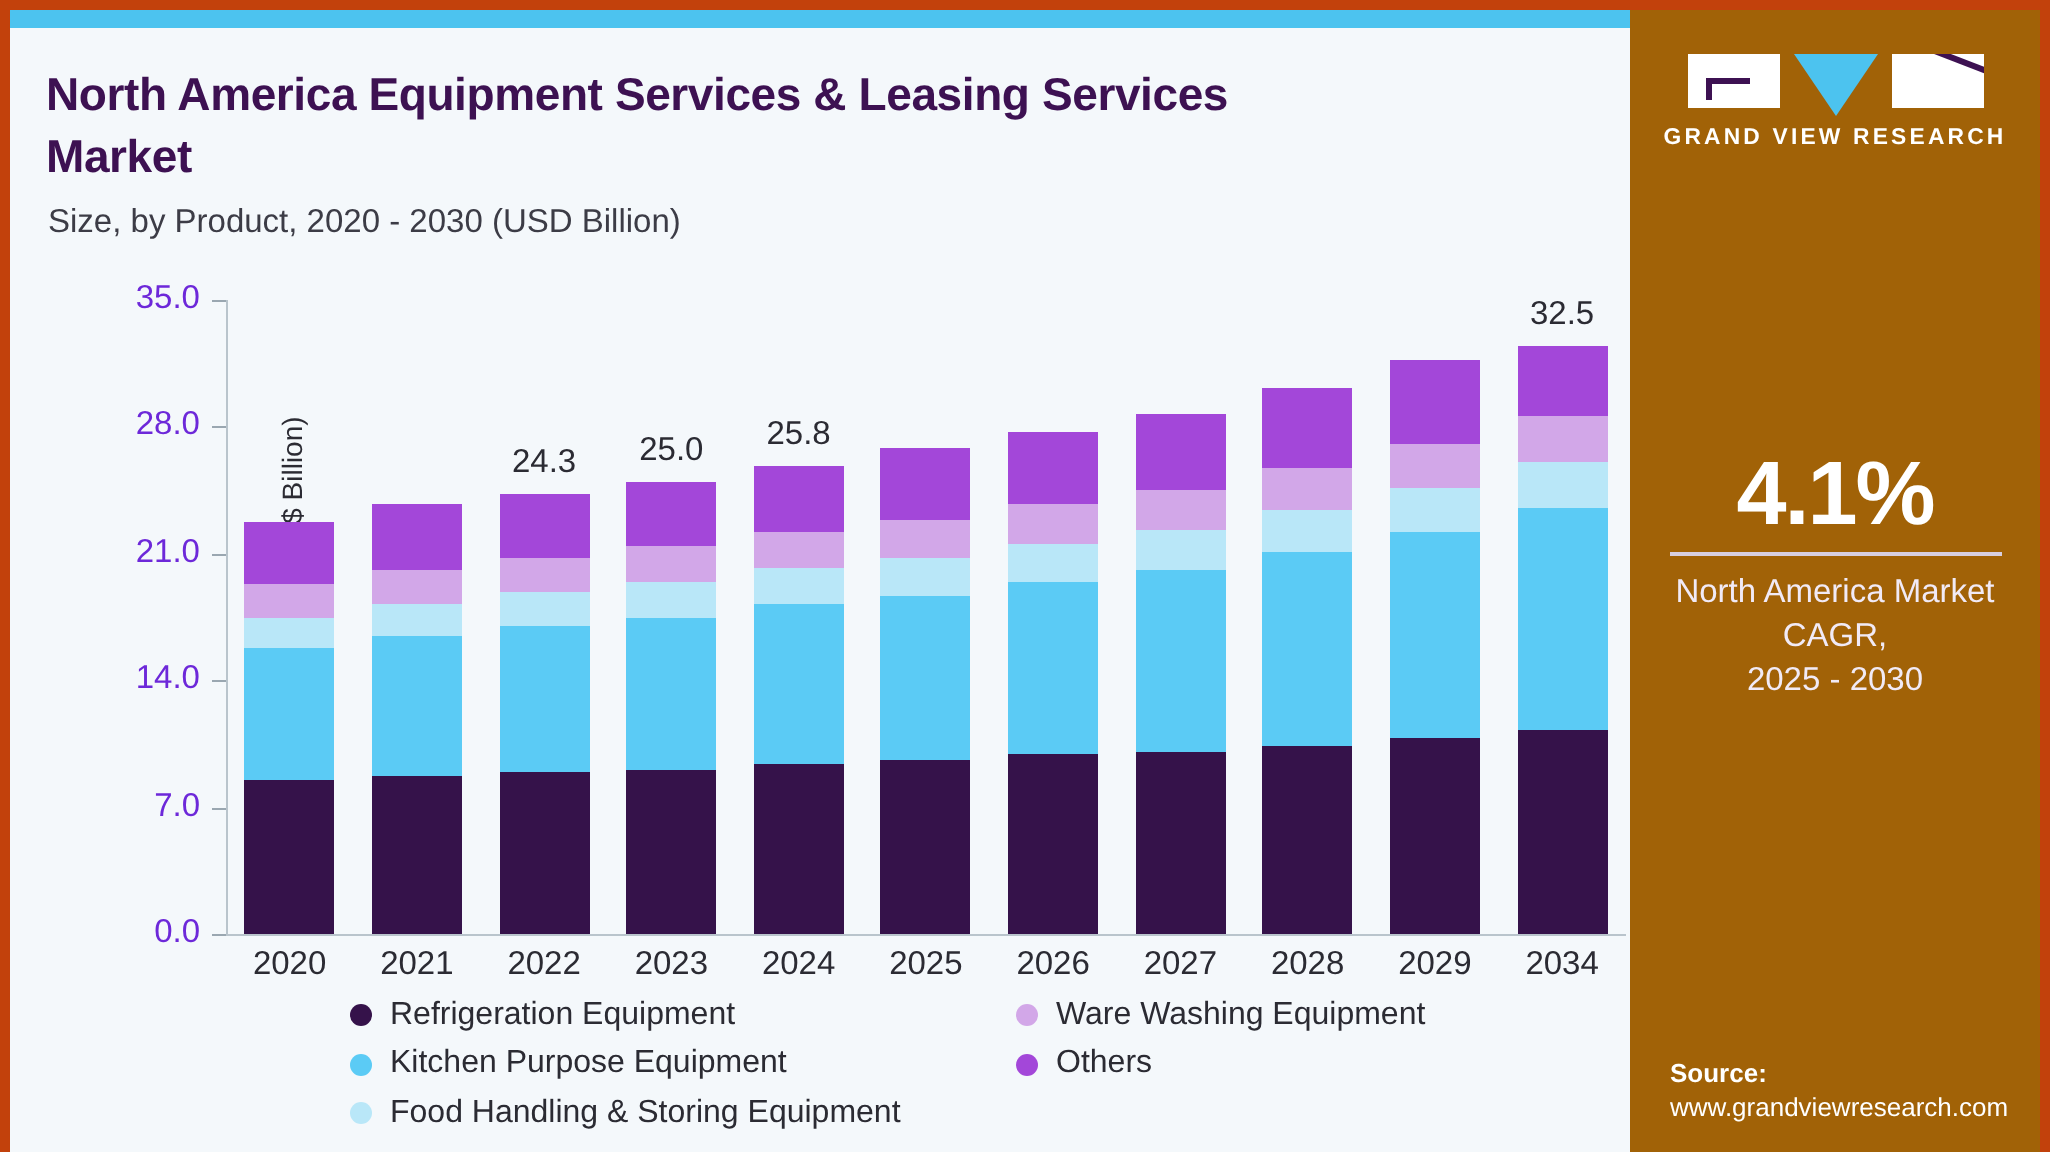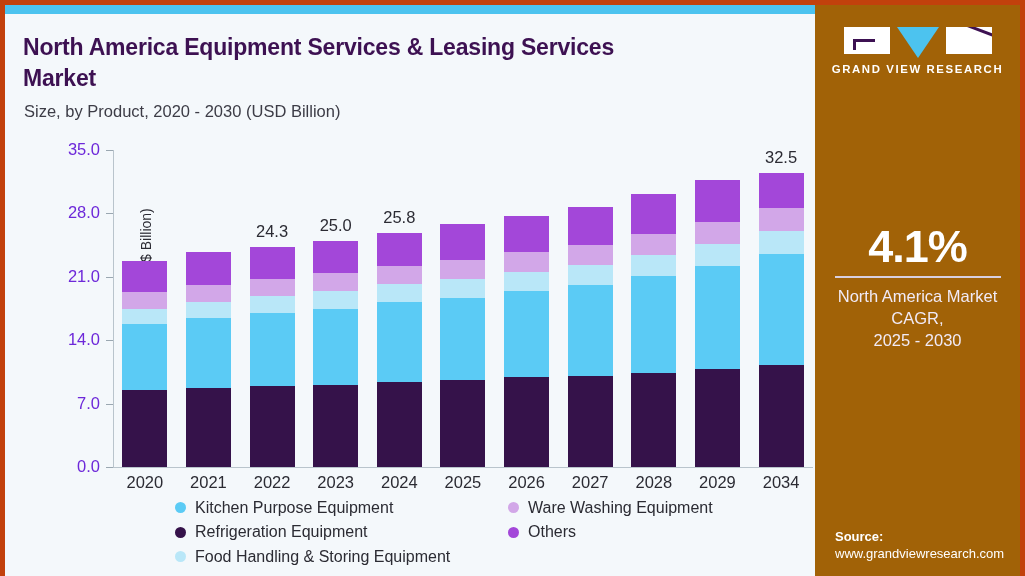--- a/index.html
+++ b/index.html
@@ -331,26 +331,26 @@
             </div>
             <div class="bar-label" style="bottom: 300.357px;">32.5</div>
             <div class="xtick-text">2034</div>
           </div>
         </div>
     </div>
 
     <div id="legend">
       <div class="legend-col" id="legend-col-left">
           <div class="legend-item">
+            <span class="legend-dot" style="background: rgb(53, 18, 74);"></span>
+            <span class="legend-text">Refrigeration Equipment</span>
+          </div>
+          <div class="legend-item">
             <span class="legend-dot" style="background: rgb(91, 203, 245);"></span>
             <span class="legend-text">Kitchen Purpose Equipment</span>
-          </div>
-          <div class="legend-item">
-            <span class="legend-dot" style="background: rgb(53, 18, 74);"></span>
-            <span class="legend-text">Refrigeration Equipment</span>
           </div>
           <div class="legend-item">
             <span class="legend-dot" style="background: rgb(185, 231, 248);"></span>
             <span class="legend-text">Food Handling &amp; Storing Equipment</span>
           </div>
         </div>
       <div class="legend-col" id="legend-col-right">
           <div class="legend-item">
             <span class="legend-dot" style="background: rgb(210, 167, 232);"></span>
             <span class="legend-text">Ware Washing Equipment</span>

